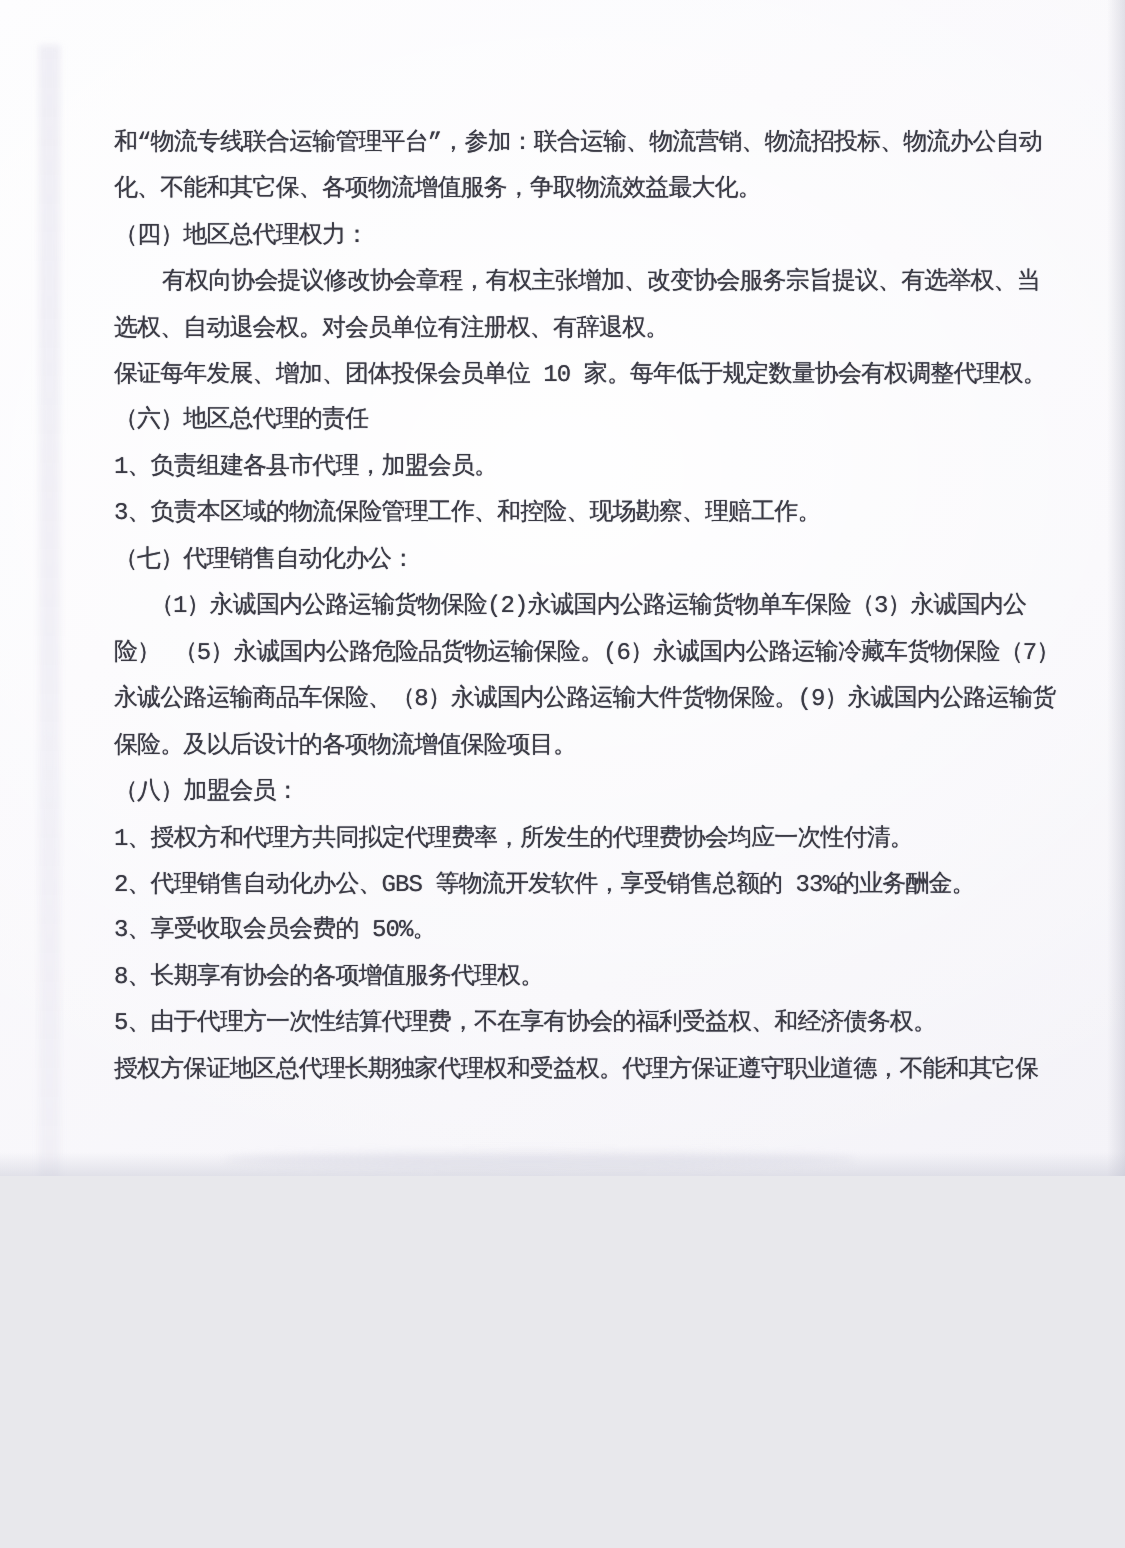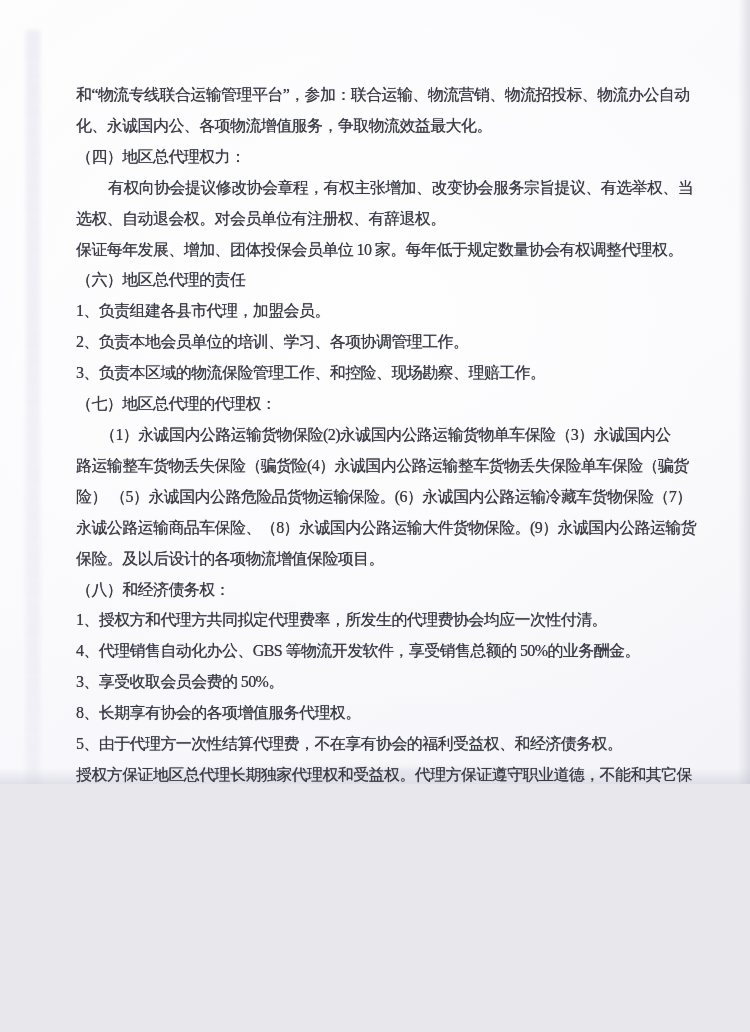--- a/index.html
+++ b/index.html
@@ -9,21 +9,21 @@
   }
   .page {
     position: relative;
     width: 750px;
     height: 784px;
     margin: 0 auto;
     overflow: hidden;
     background:
       radial-gradient(ellipse 120% 90% at 50% 40%, rgba(255,255,255,.9), rgba(244,243,248,.0) 70%),
       linear-gradient(140deg, #fdfdfe 0%, #faf9fc 35%, #f7f6fa 70%, #f4f3f8 100%);
-    font-family: Liberation Serif, serif;
+    font-family: Liberation Mono, monospace;
     color: #3b3b45;
   }
   
   .band-left {
     position: absolute;
     left: 26px; top: 30px;
     width: 14px; height: 980px;
     background: linear-gradient(to bottom, rgba(228,226,238,.55), rgba(233,231,241,.35));
     filter: blur(2px);
   }
@@ -77,38 +77,36 @@
 <body>
 
 <div class="page">
   <div class="band-left"></div>
   <div class="edge-right"></div>
   <div class="edge-bottom"></div>
   <div class="smudge-bottom"></div>
 
   <div class="content">
     <div class="ln">和“物流专线联合运输管理平台”，参加：联合运输、物流营销、物流招投标、物流办公自动</div>
-    <div class="ln">化、永诚国内公、各项物流增值服务，争取物流效益最大化。</div>
+    <div class="ln">化、不能和其它保、各项物流增值服务，争取物流效益最大化。</div>
     <div class="ln">（四）地区总代理权力：</div>
     <div class="ln ind32">有权向协会提议修改协会章程，有权主张增加、改变协会服务宗旨提议、有选举权、当</div>
     <div class="ln">选权、自动退会权。对会员单位有注册权、有辞退权。</div>
     <div class="ln">保证每年发展、增加、团体投保会员单位 10 家。每年低于规定数量协会有权调整代理权。</div>
     <div class="ln">（六）地区总代理的责任</div>
     <div class="ln">1、负责组建各县市代理，加盟会员。</div>
-    <div class="ln">2、负责本地会员单位的培训、学习、各项协调管理工作。</div>
     <div class="ln">3、负责本区域的物流保险管理工作、和控险、现场勘察、理赔工作。</div>
-    <div class="ln">（七）地区总代理的代理权：</div>
+    <div class="ln">（七）代理销售自动化办公：</div>
     <div class="ln ind24">（1）永诚国内公路运输货物保险(2)永诚国内公路运输货物单车保险（3）永诚国内公</div>
-    <div class="ln">路运输整车货物丢失保险（骗货险(4）永诚国内公路运输整车货物丢失保险单车保险（骗货</div>
     <div class="ln">险） （5）永诚国内公路危险品货物运输保险。(6）永诚国内公路运输冷藏车货物保险（7）</div>
     <div class="ln">永诚公路运输商品车保险、（8）永诚国内公路运输大件货物保险。(9）永诚国内公路运输货</div>
     <div class="ln">保险。及以后设计的各项物流增值保险项目。</div>
-    <div class="ln">（八）和经济债务权：</div>
+    <div class="ln">（八）加盟会员：</div>
     <div class="ln">1、授权方和代理方共同拟定代理费率，所发生的代理费协会均应一次性付清。</div>
-    <div class="ln">4、代理销售自动化办公、GBS 等物流开发软件，享受销售总额的 50%的业务酬金。</div>
+    <div class="ln">2、代理销售自动化办公、GBS 等物流开发软件，享受销售总额的 33%的业务酬金。</div>
     <div class="ln">3、享受收取会员会费的 50%。</div>
     <div class="ln">8、长期享有协会的各项增值服务代理权。</div>
     <div class="ln">5、由于代理方一次性结算代理费，不在享有协会的福利受益权、和经济债务权。</div>
     <div class="ln">授权方保证地区总代理长期独家代理权和受益权。代理方保证遵守职业道德，不能和其它保</div>
   </div>
 
   <div class="footer">第 2 页 共 3 页</div>
 </div>
 
 </body></html>

